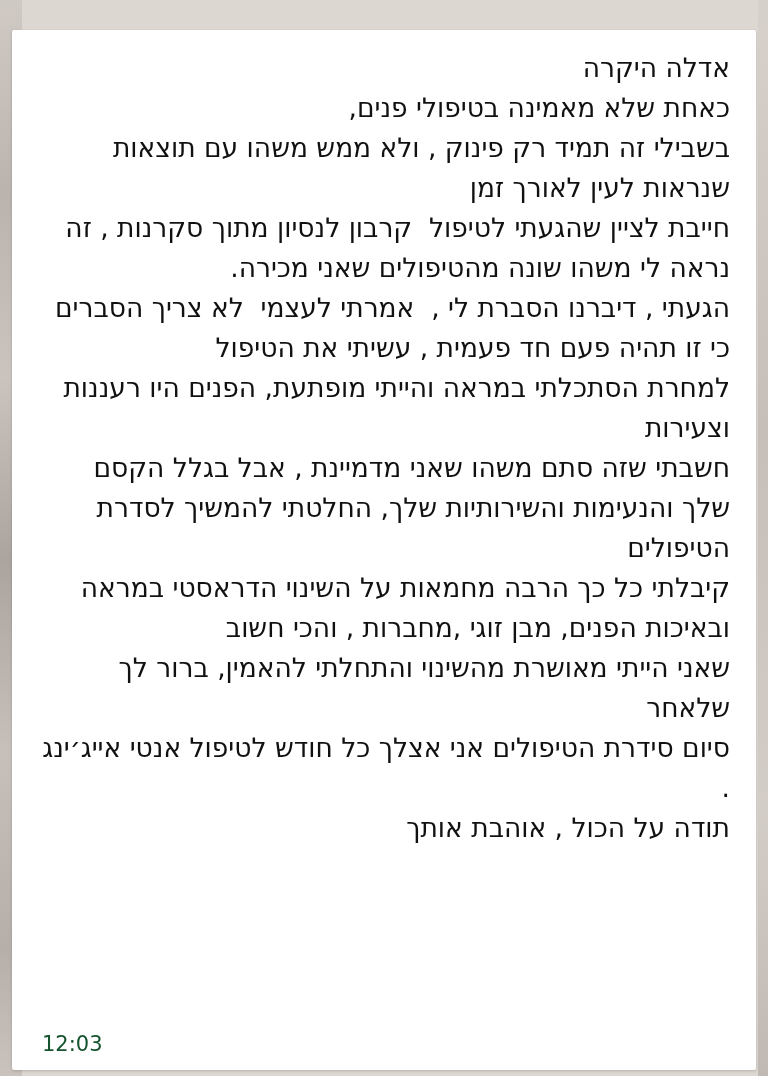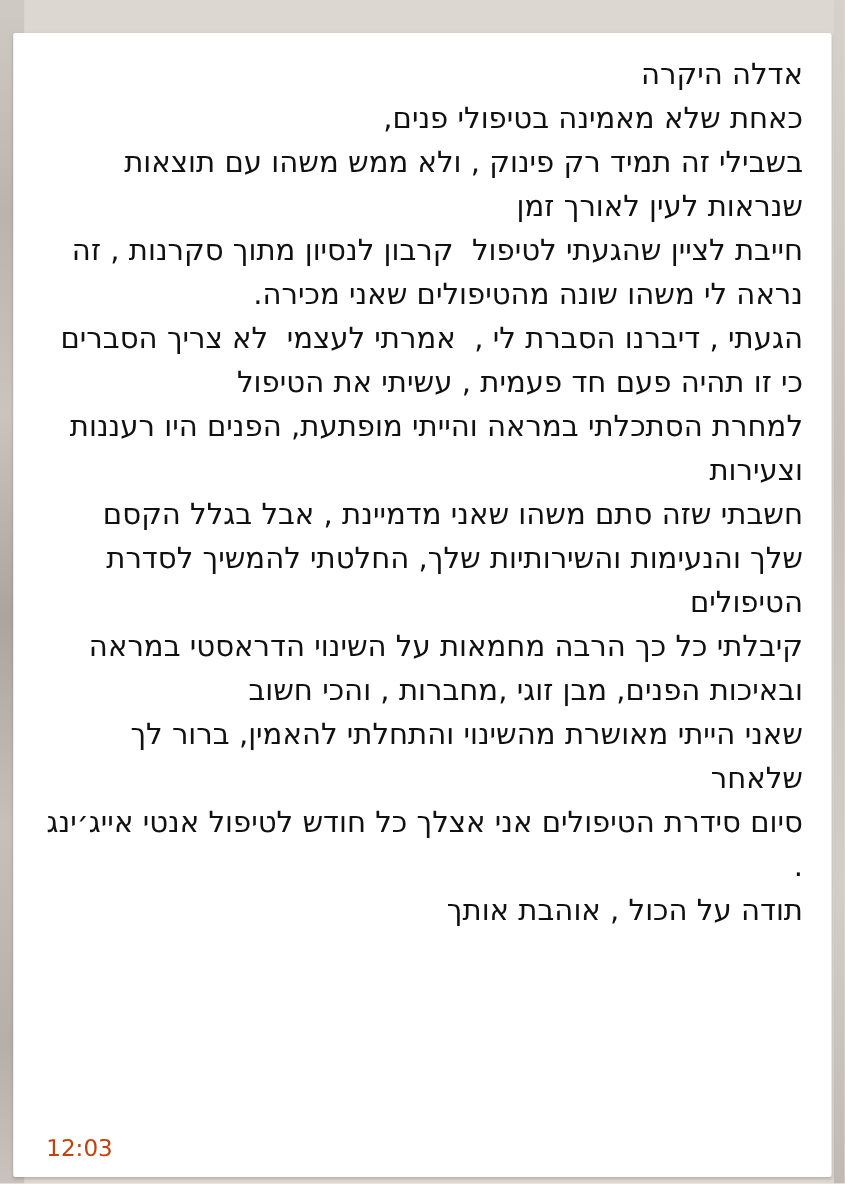--- a/index.html
+++ b/index.html
@@ -61,21 +61,21 @@
     letter-spacing: 0px;
   }
   .meta {
     position: absolute;
     left: 30px;
     bottom: 14px;
     direction: ltr;
   }
   .timestamp {
     font-size: 21px;
-    color: #c2410c;
+    color: #14532d;
     font-family: "DejaVu Sans", "Liberation Sans", sans-serif;
   }
 </style>
 </head>
 <body>
 
 <div class="screen">
 
   <div class="bg-left"></div>
   <div class="bg-right"></div>

